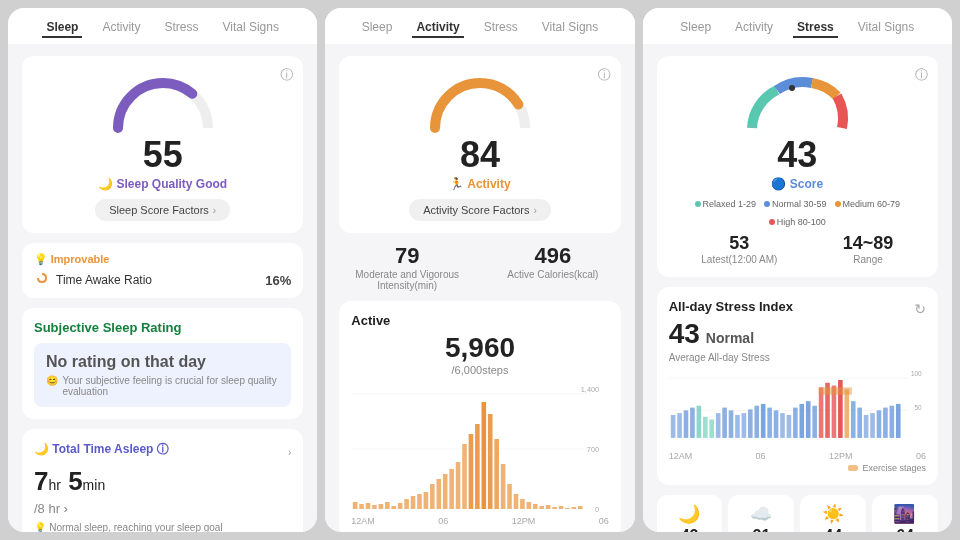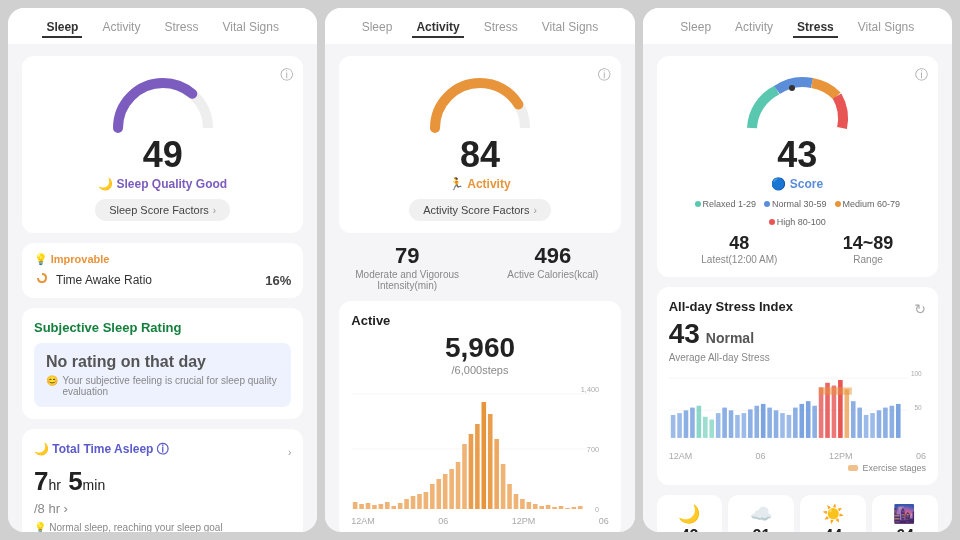--- a/index.html
+++ b/index.html
@@ -413,21 +413,21 @@
     <div class="panel-content">
 
       <div class="score-section">
         <span class="info-icon">ⓘ</span>
         <div class="gauge-container">
           <svg viewBox="0 0 120 65">
             <path d="M 15 60 A 45 45 0 0 1 105 60" class="gauge-arc-bg"></path>
             <path d="M 15 60 A 45 45 0 0 1 105 60" class="gauge-arc-fill-purple" stroke-dasharray="141.4" stroke-dashoffset="39"></path>
           </svg>
         </div>
-        <div class="score-number">49</div>
+        <div class="score-number">55</div>
         <div class="score-label purple">🌙 Sleep Quality Good</div>
         <button class="factors-btn">
           Sleep Score Factors <span class="chevron">›</span>
         </button>
       </div>
 
       <div class="improvable-section">
         <div class="improvable-label">
           💡 Improvable
         </div>
@@ -593,21 +593,21 @@
         <div class="score-number">43</div>
         <div class="score-label blue">🔵 Score</div>
         <div class="stress-legend">
           <span><span class="legend-dot" style="background:#5ac8b0"></span>Relaxed 1-29</span>
           <span><span class="legend-dot" style="background:#5b8dd9"></span>Normal 30-59</span>
           <span><span class="legend-dot" style="background:#e8943a"></span>Medium 60-79</span>
           <span><span class="legend-dot" style="background:#e85555"></span>High 80-100</span>
         </div>
         <div class="stress-score-details">
           <div class="stress-detail">
-            <div class="stress-detail-value">48</div>
+            <div class="stress-detail-value">53</div>
             <div class="stress-detail-label">Latest(12:00 AM)</div>
           </div>
           <div class="stress-detail">
             <div class="stress-detail-value">14~89</div>
             <div class="stress-detail-label">Range</div>
           </div>
         </div>
       </div>
 
       <div class="all-day-section">

